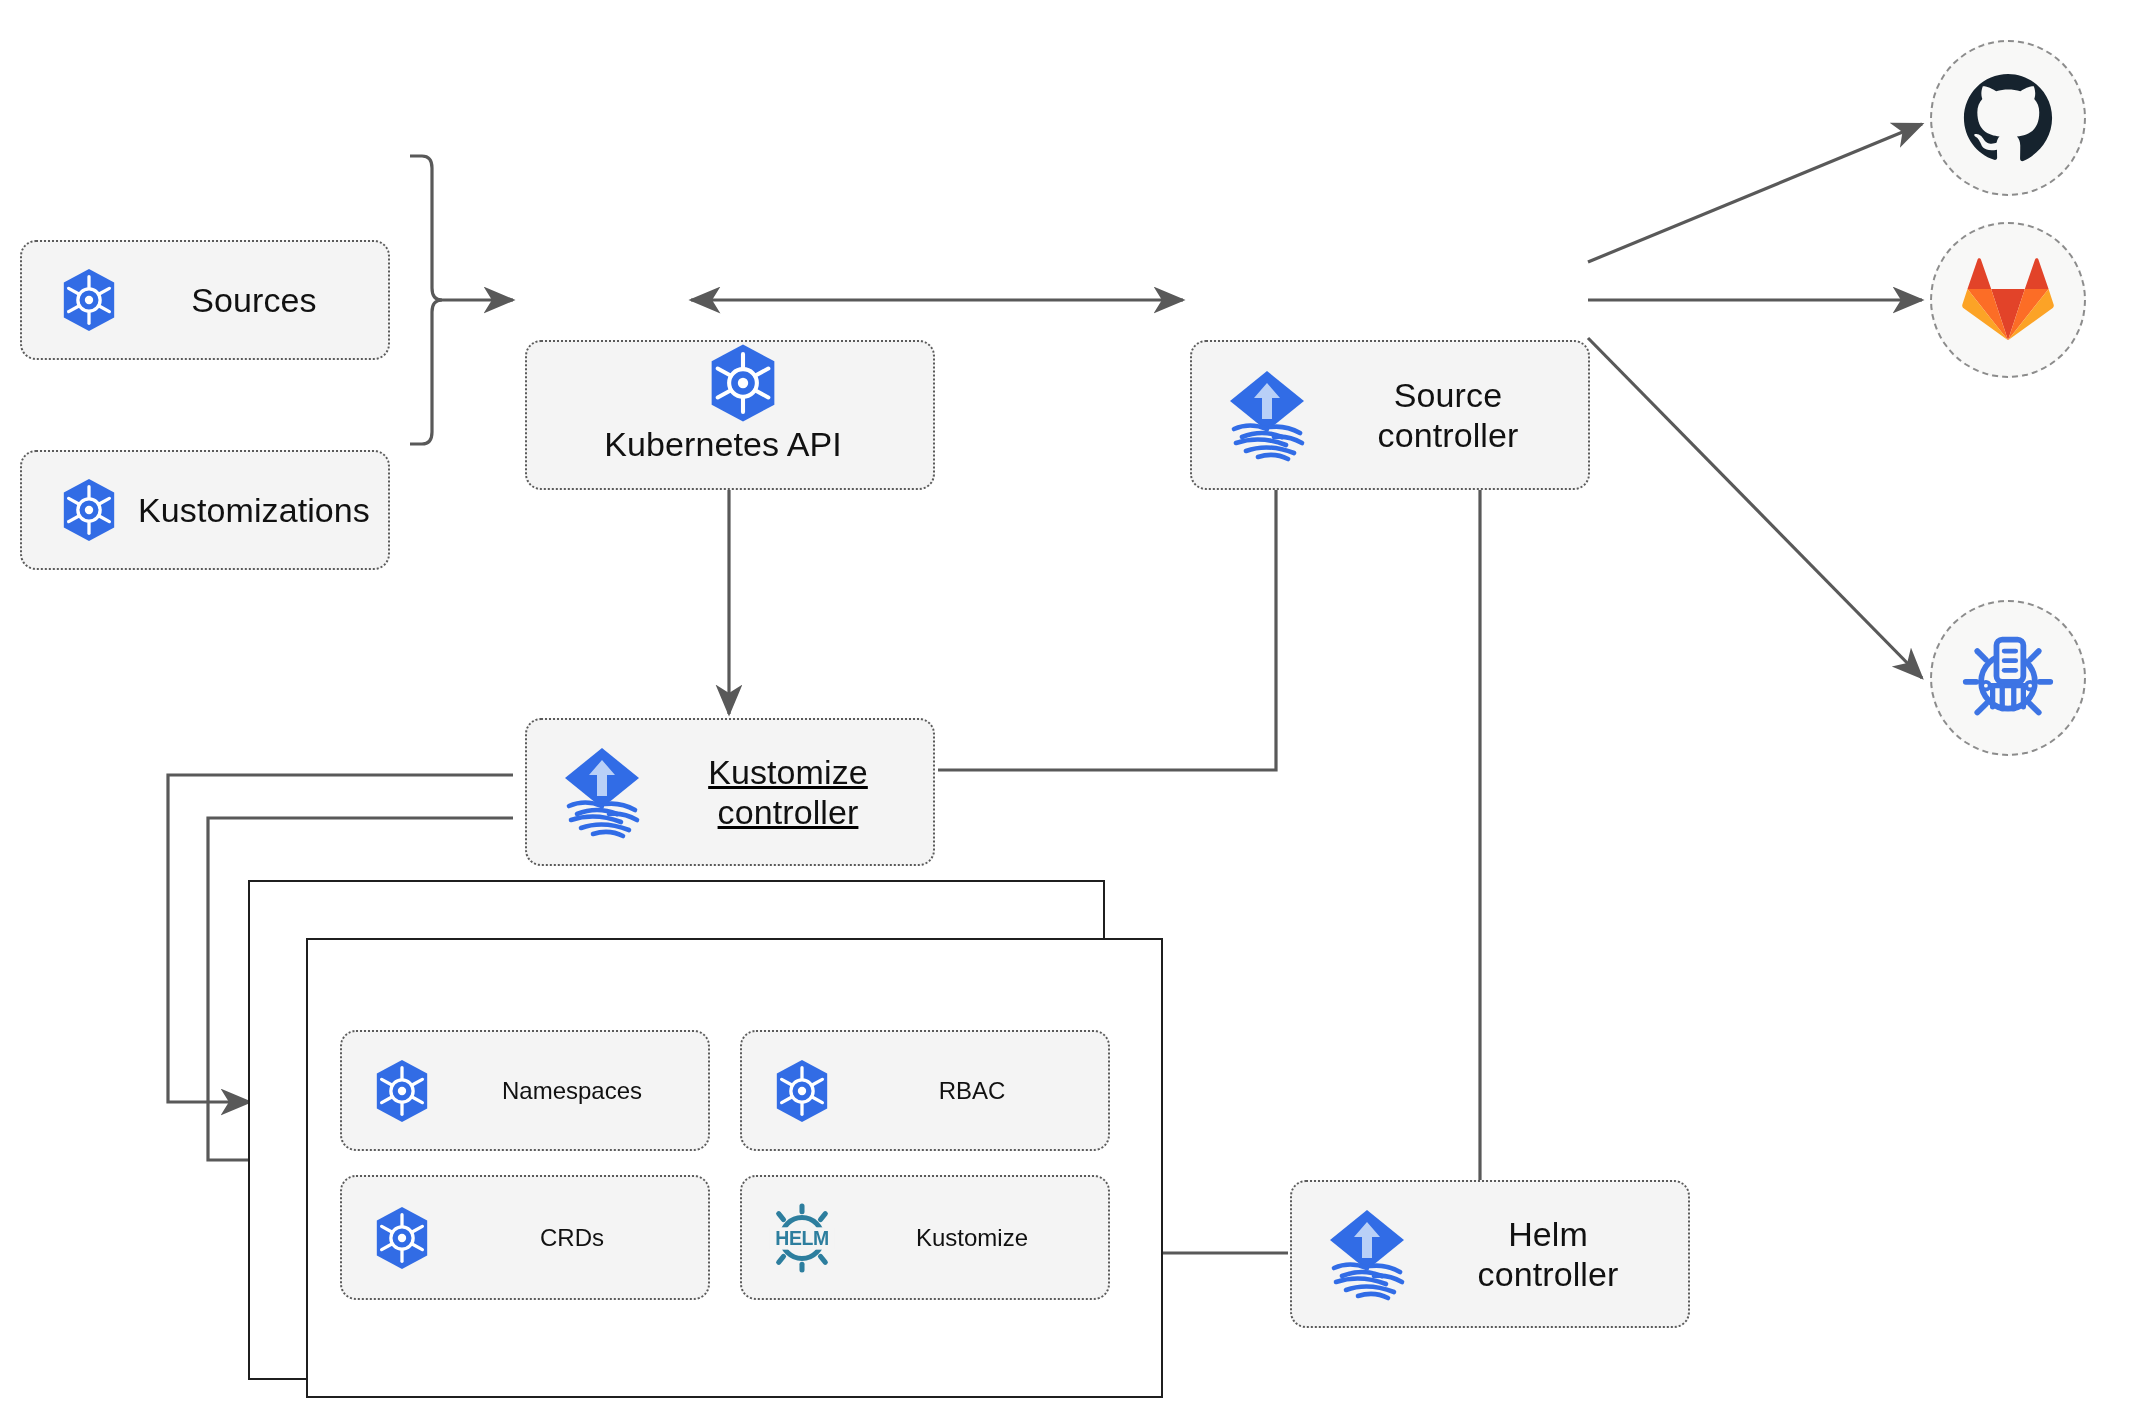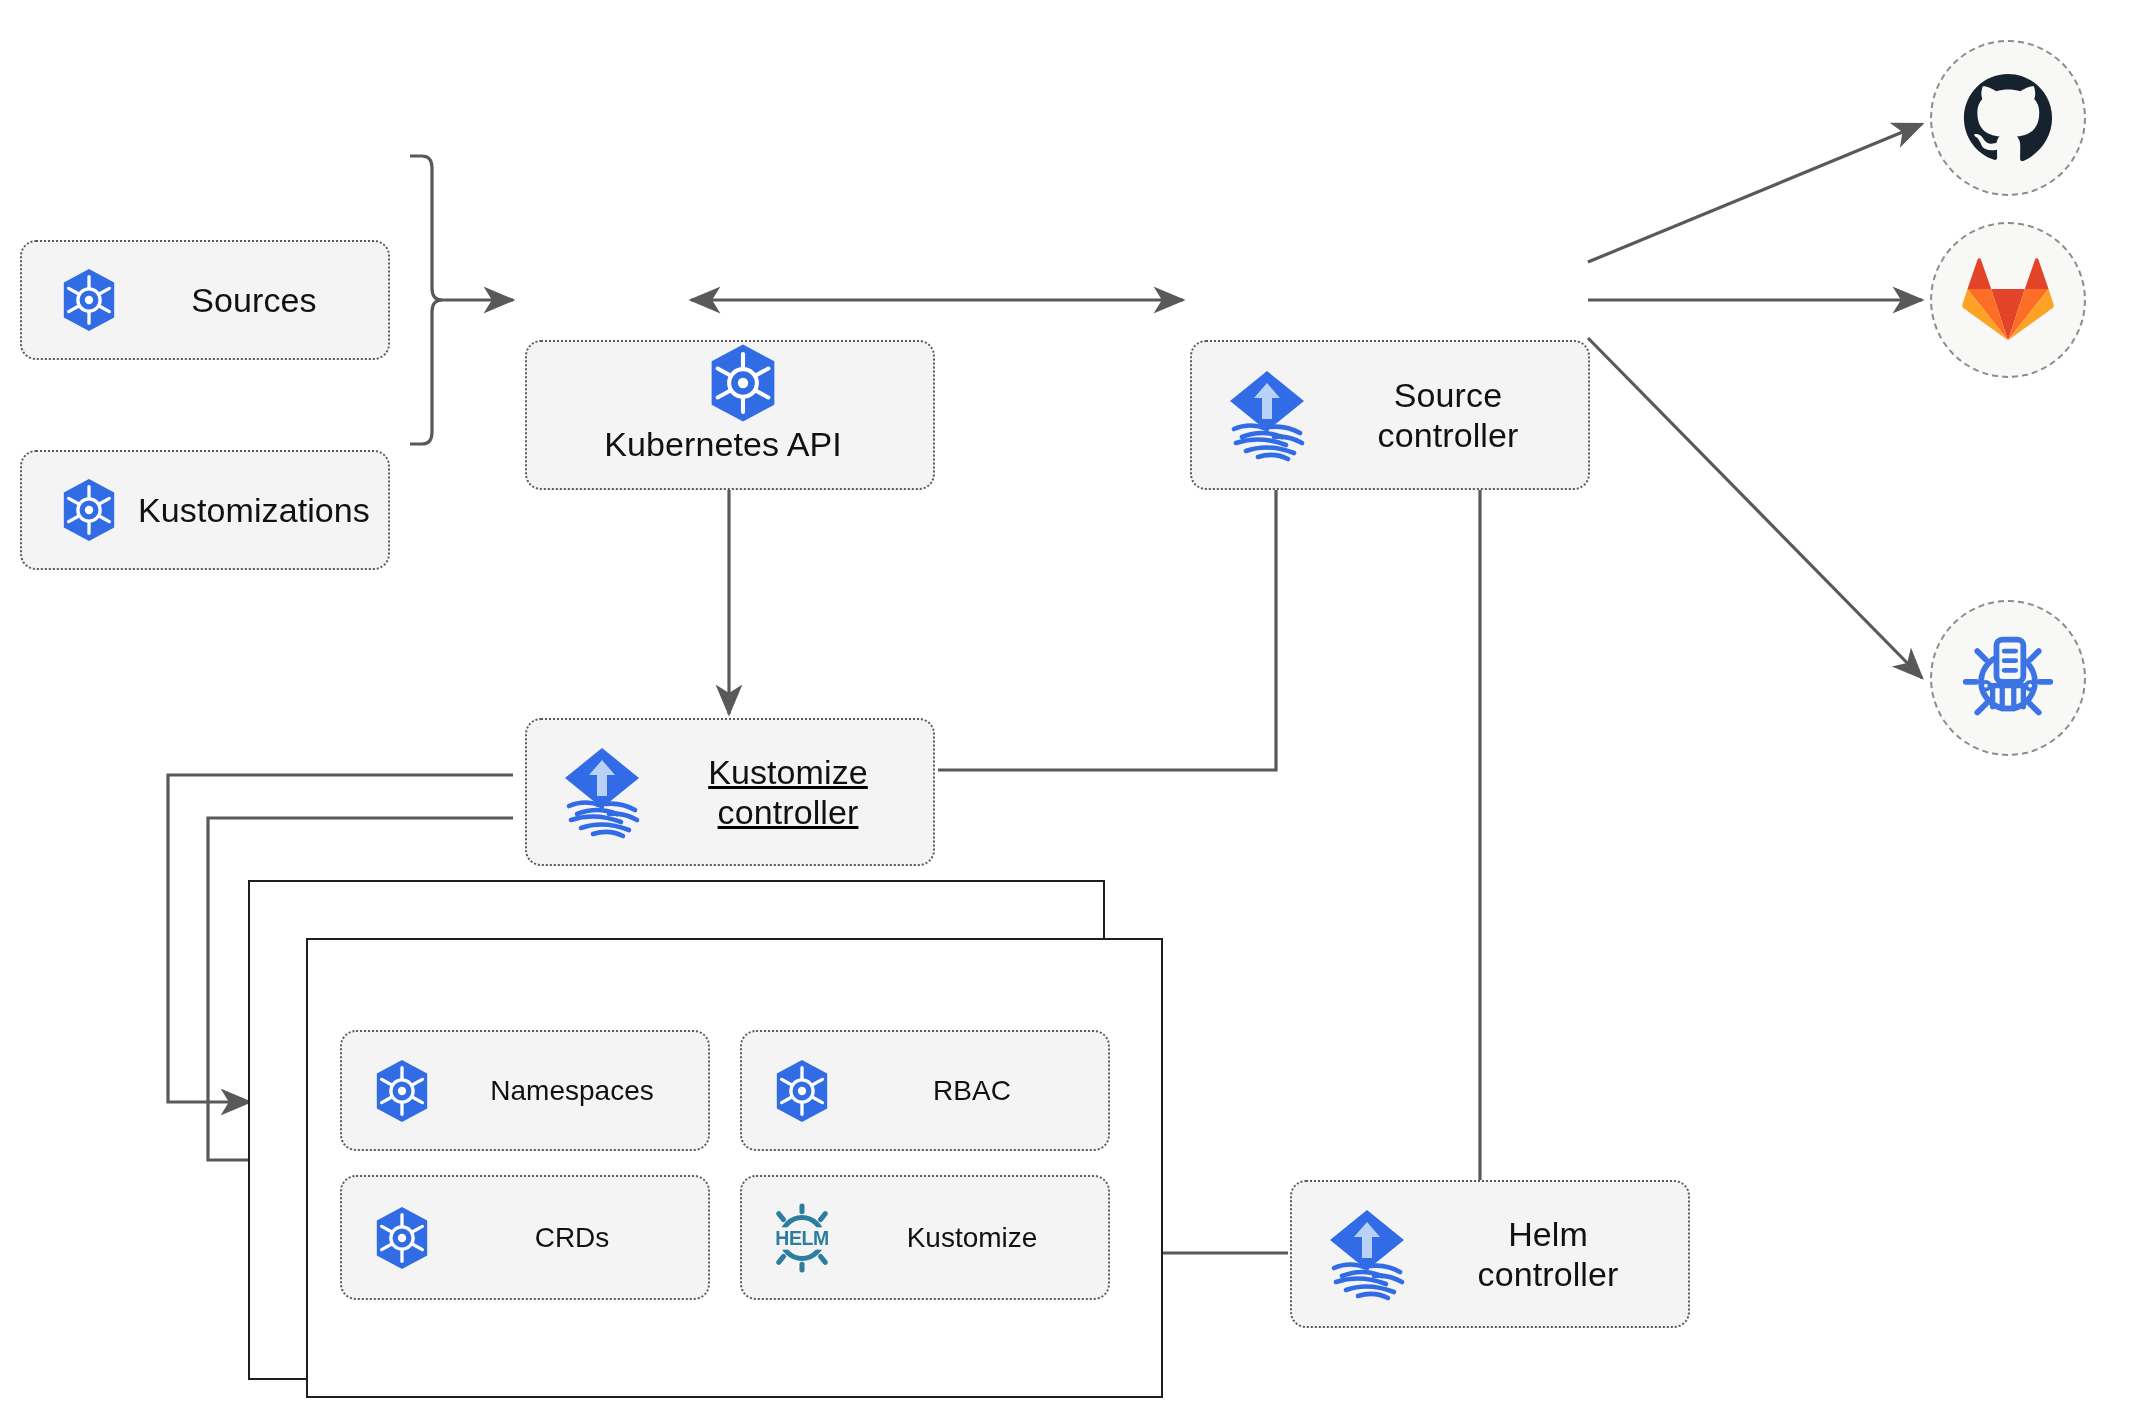--- a/index.html
+++ b/index.html
@@ -110,21 +110,21 @@
   .cell .ico {
     flex: 0 0 auto;
     display: flex;
     align-items: center;
     justify-content: center;
   }
   .cell .lbl {
     flex: 1 1 auto;
     text-align: center;
     color: #111111;
-    font-size: 28px;
+    font-size: 24px;
     padding-right: 10px;
     white-space: nowrap;
   }
 </style>
 </head>
 <body>
 
 <div id="stage">
 
   <svg id="edges" viewBox="0 0 2144 1407" xmlns="http://www.w3.org/2000/svg">

